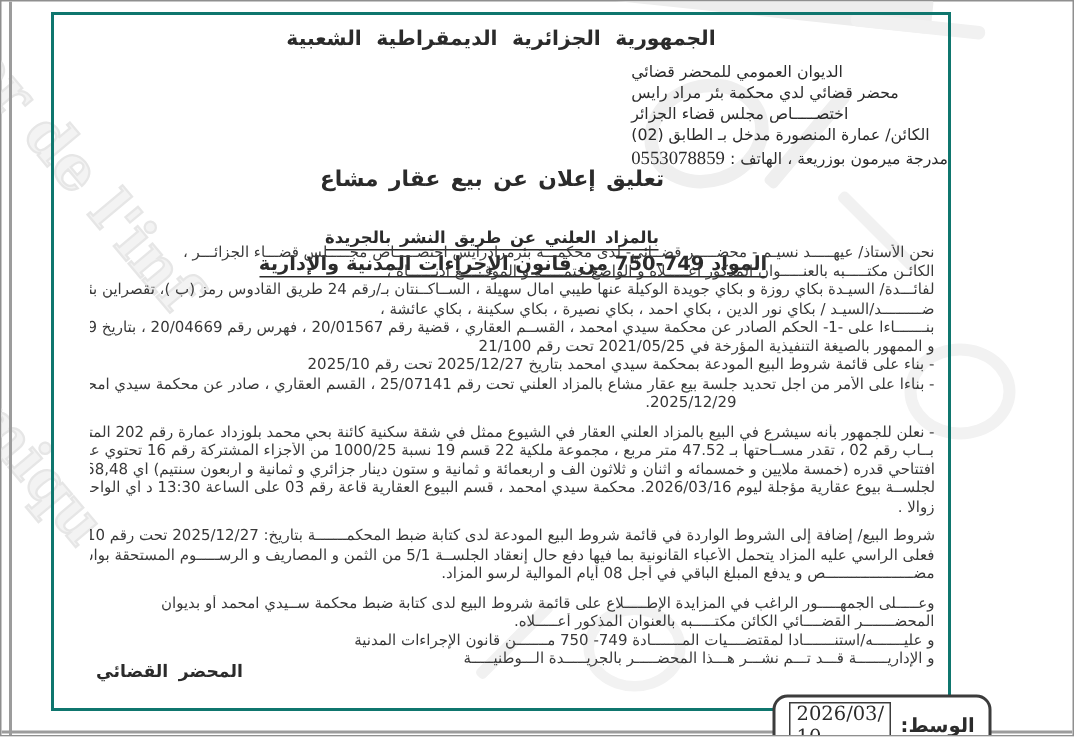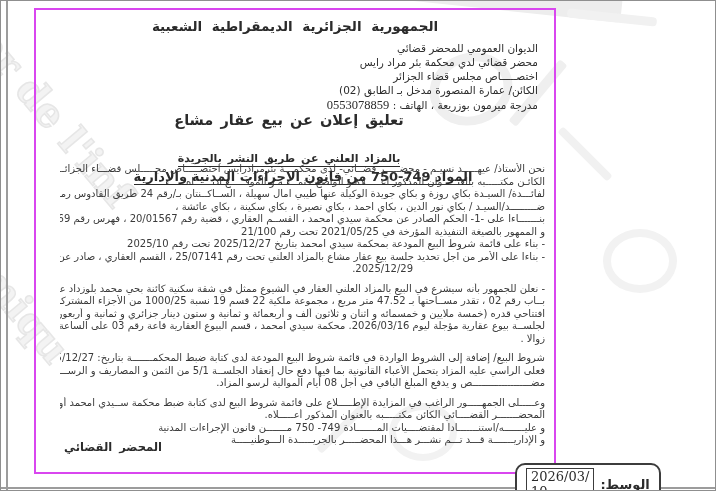--- a/index.html
+++ b/index.html
@@ -10,25 +10,25 @@
   .edge-left{position:absolute;left:5px;top:0;width:2px;height:100%;background:#9c9c9c;}
   .edge-bottom{position:absolute;left:0;top:486px;width:100%;height:2px;background:#9c9c9c;}
   
   .wm{position:absolute;z-index:0;pointer-events:none;}
   .wm-text{font-family:"DejaVu Serif",serif;font-weight:bold;font-size:40px;
            color:#f3f3f3;-webkit-text-stroke:1.5px #e6e6e6;transform-origin:left top;white-space:nowrap;}
   .wm-stripe{background:#ededed;border-radius:4px;}
   .wm-ring{border-radius:50%;}
   .wm-slash{border-radius:3px;}
   
-  .frame{position:absolute;left:33px;top:7px;width:522px;height:466px;
-         border:2px solid #d946ef;box-sizing:border-box;z-index:1;background:transparent;}
+  .frame{position:absolute;left:33px;top:7px;width:600px;height:466px;
+         border:2px solid #0f766e;box-sizing:border-box;z-index:1;background:transparent;}
   .republic{position:absolute;top:8px;left:0;right:0;text-align:center;
             font-weight:bold;font-size:13.5px;word-spacing:5px;direction:rtl;}
-  .office{position:absolute;top:31px;right:16px;text-align:right;direction:rtl;
+  .office{position:absolute;top:31px;right:0;text-align:left;direction:rtl;
           font-size:10.5px;line-height:14px;}
   .office .phone-line{margin-top:1px;}
   .phone-number{font-family:Liberation Serif, serif;font-size:12.5px;letter-spacing:2px;direction:ltr;unicode-bidi:isolate;}
   .title-block{position:absolute;top:102px;left:0;right:12px;text-align:center;direction:rtl;}
   .title-l1{font-size:14.5px;font-weight:bold;word-spacing:2px;}
   .title-l2{display:inline-block;font-size:11px;font-weight:bold;word-spacing:2px;
             border-bottom:1.5px solid #2b2b2b;padding-bottom:1px;margin-top:2px;}
   .law-ref{font-size:13px;font-weight:bold;margin-top:2px;padding-left:28px;}
   .law-ref span{border-bottom:1px solid #2b2b2b;}
   .body-text{position:absolute;top:153px;right:9px;left:24px;direction:rtl;text-align:right;

